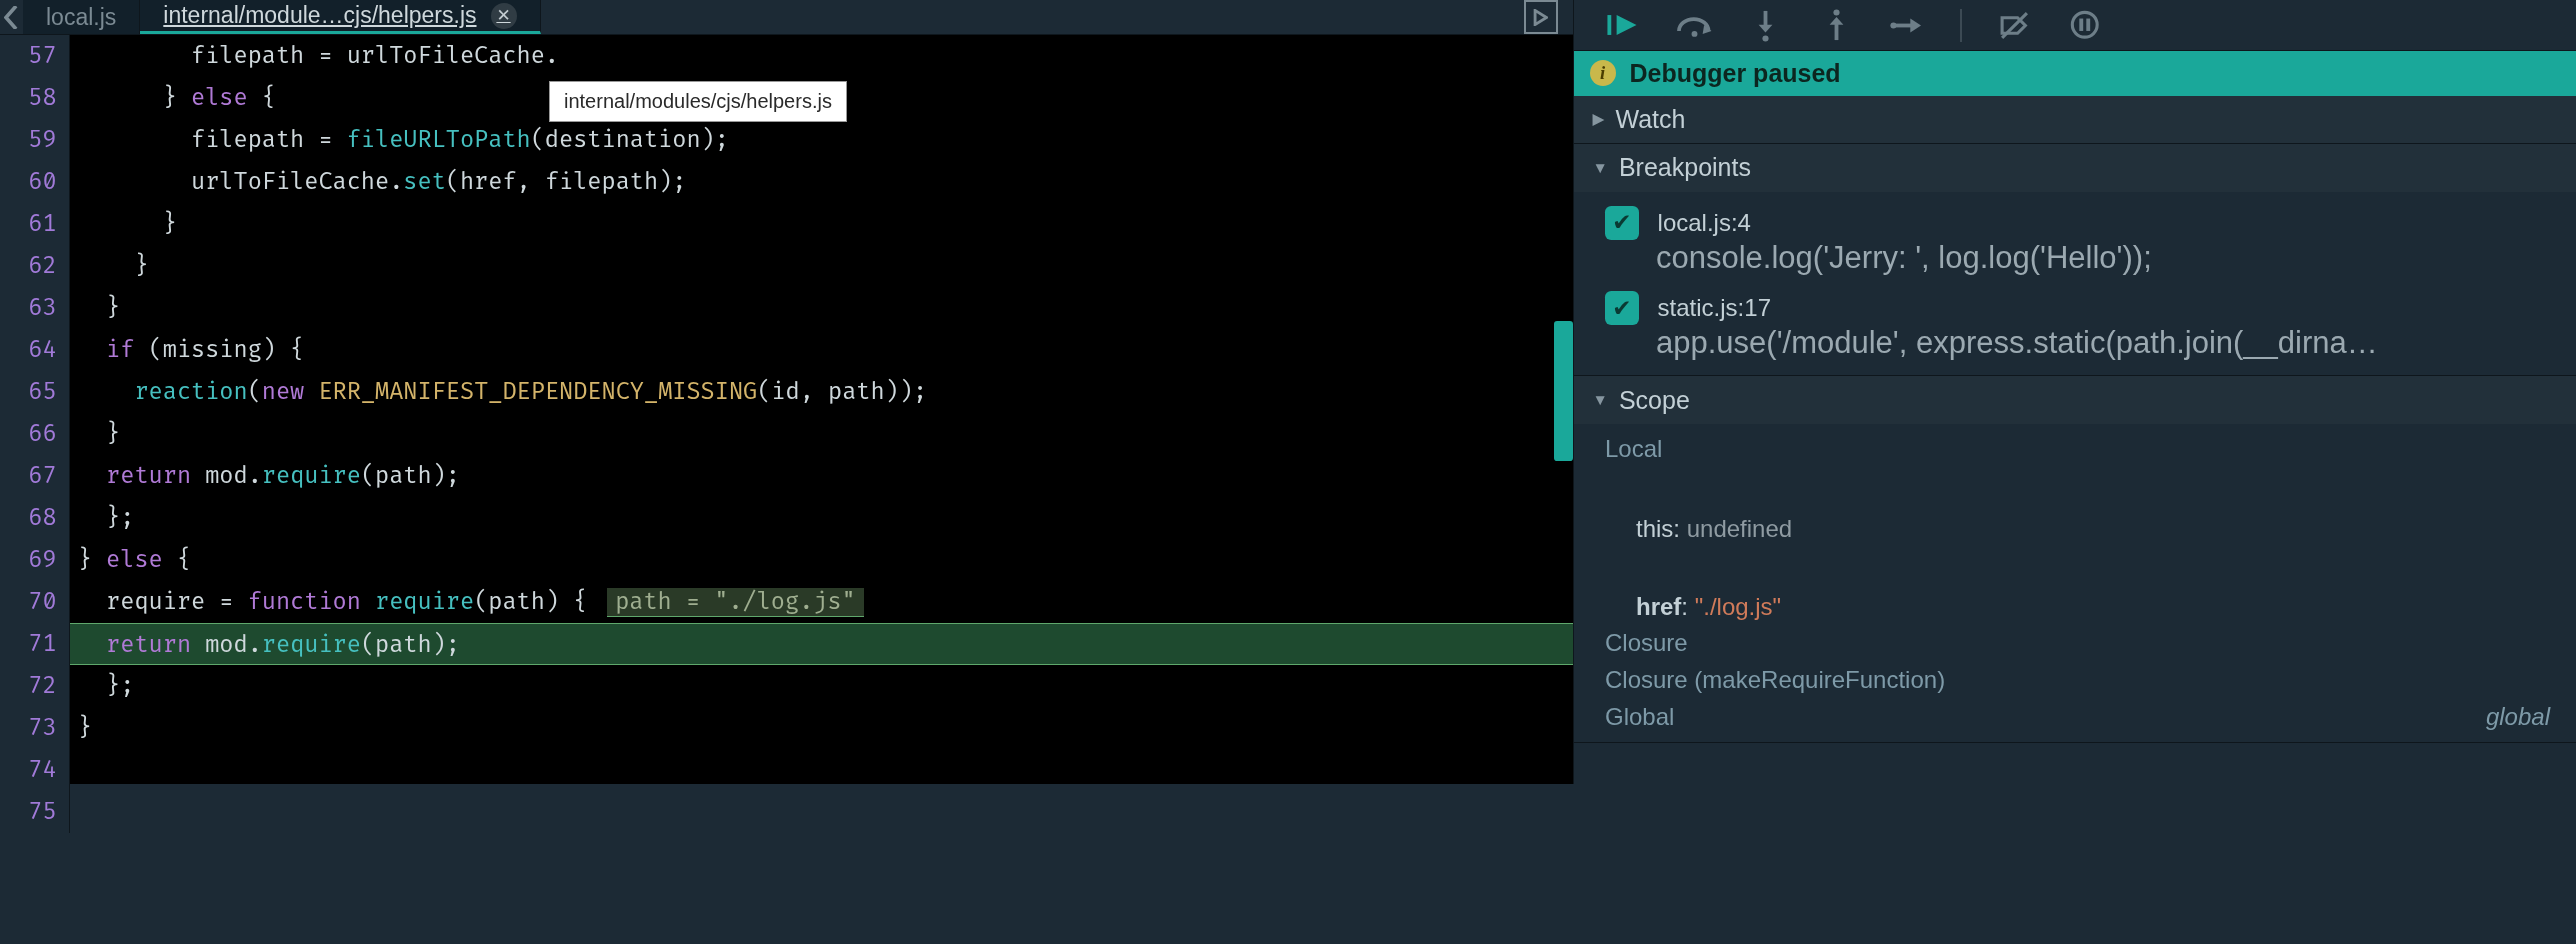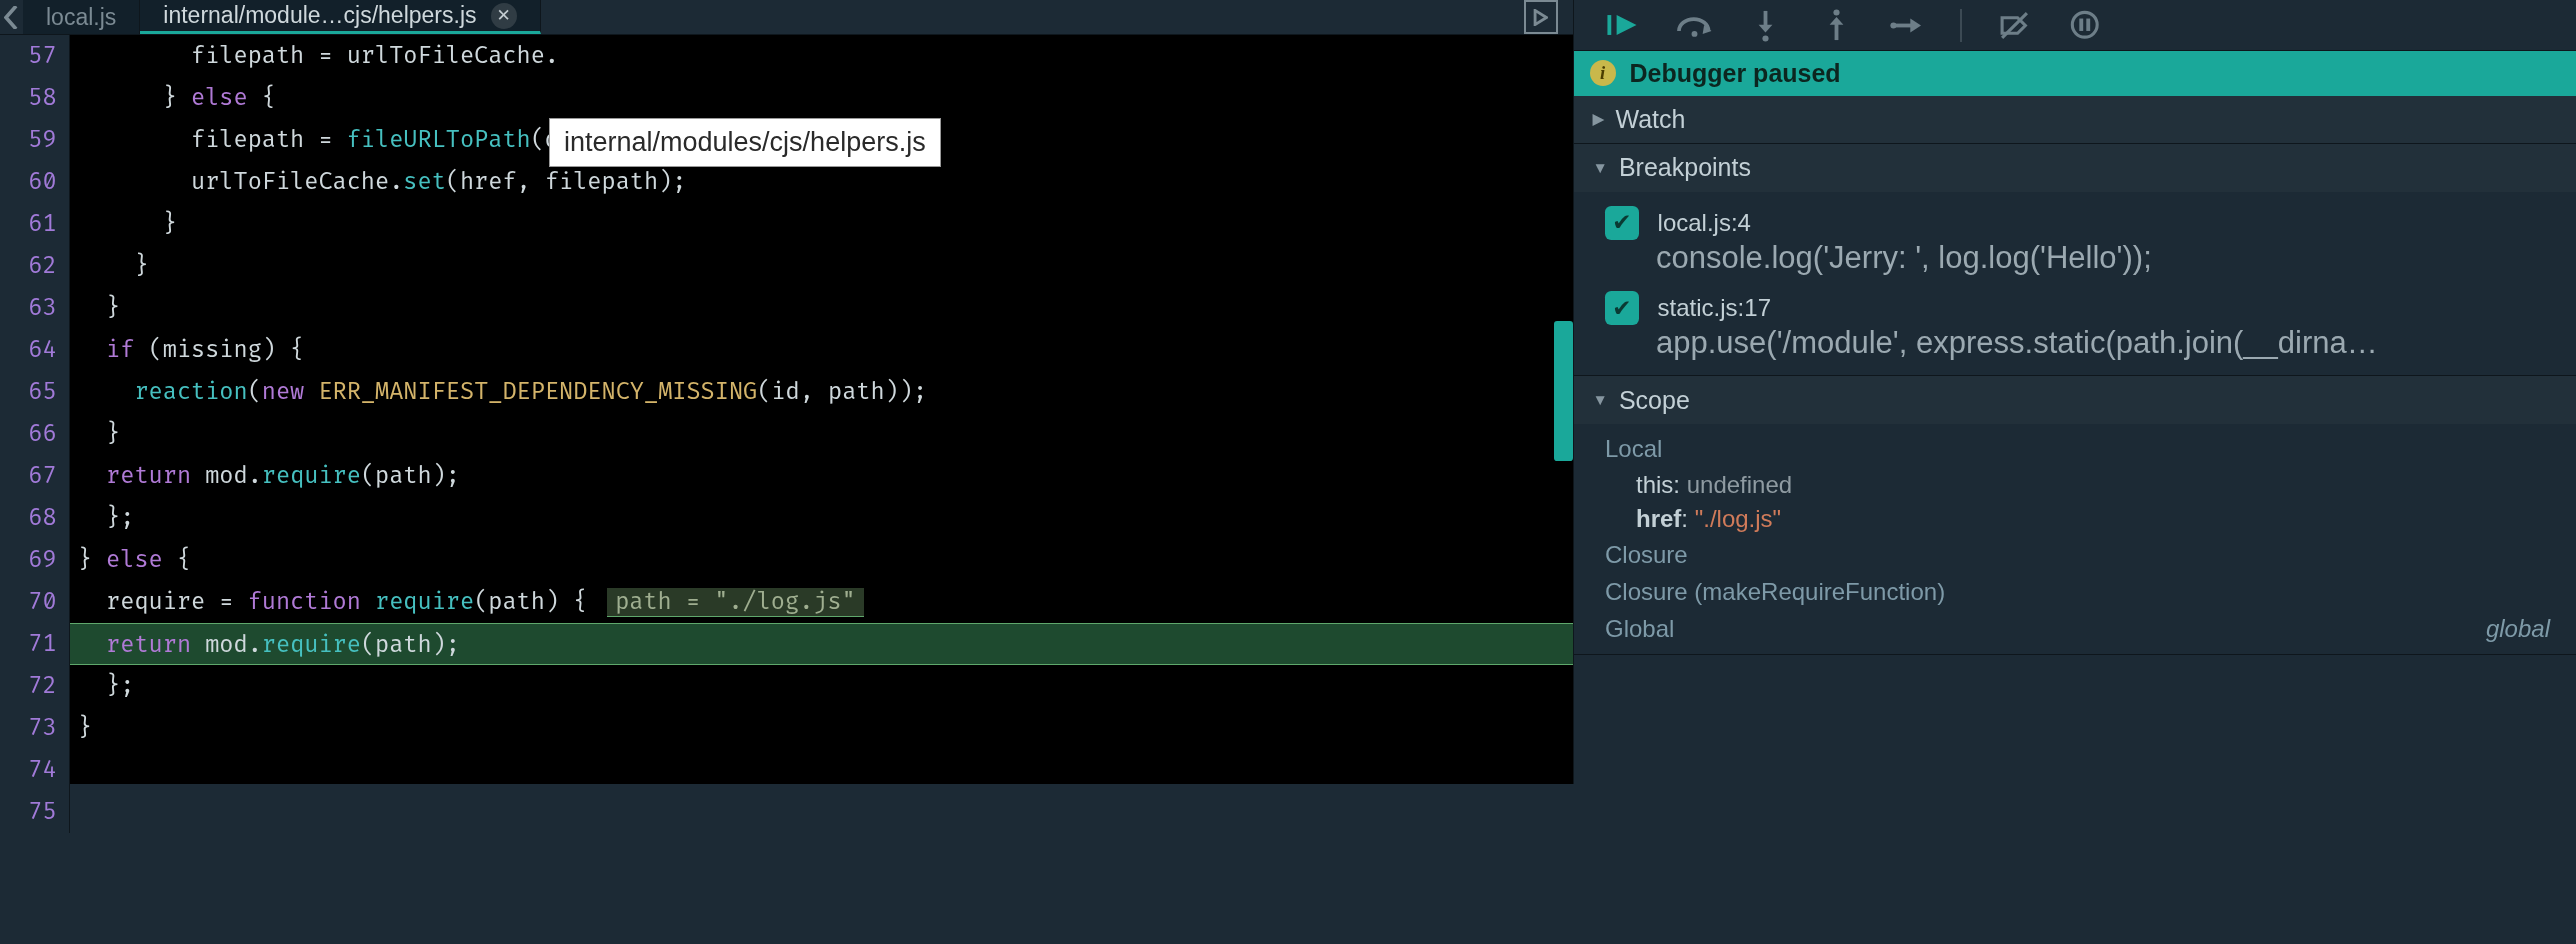--- a/index.html
+++ b/index.html
@@ -47,20 +47,21 @@
     color: #7b8a93;
     font-size: 23px;
     border-right: 0.8px solid #0e161c;
     cursor: pointer;
     position: relative;
   }
   .tab.active {
     background: #12202a;
     color: #cfd8dc;
     border-bottom: 3.1px solid #1aa89a;
+    text-decoration: underline;
   }
   .tab .closebtn {
     margin-left: 14px;
     width: 26px; height: 26px;
     display: inline-flex; align-items:center; justify-content:center;
     background: #303c44;
     border-radius: 50%;
     color: #c3ccd1;
     font-size: 17px;
   }
@@ -71,26 +72,25 @@
     border: 2.3px solid #7b8a93;
     color: #7b8a93;
     display: flex; align-items: center; justify-content: center;
   }
   .tooltip {
     position: absolute;
     top: 81px;
     left: 549px;
     background: #ffffff;
     color: #2a2a2a;
-    font-size: 27px;
+    font-size: 20px;
     padding: 7.8px 14px;
     border: 0.8px solid #999;
     z-index: 50;
     white-space: nowrap;
-    margin-top: 37px;
   }
 
   .code-area {
     flex: 1;
     display: flex;
     font-family: "Fira Code", "Consolas", monospace;
     font-size: 23px;
     line-height: 42px;
     position: relative;
   }
@@ -204,21 +204,21 @@
     background: #1aa89a;
     border-radius: 6.2px;
     display: inline-flex; align-items:center; justify-content:center;
     color: #0a3a33;
     font-size: 23px;
   }
   .bp-loc { color: #c3d0d6; font-size: 24px; }
   .bp-code { color: #9ba9b1; font-size: 31px; margin-left: 51px; white-space: nowrap; overflow: hidden; text-overflow: ellipsis; }
 
   .scope-group { color: #7e9aa8; font-size: 24px; padding: 4.7px 31px; }
-  .scope-var  { padding: 3.1px 31px 3.1px 62px; font-size: 24px; color: #c3d0d6; }
+  .scope-var  { padding: 3.1px 31px 3.1px 62px; font-size: 24px; color: #c3d0d6; margin-top: 44px; }
   .scope-var .vname { color: #c3d0d6; }
   .scope-var .vname.bold { font-weight: 700; }
   .scope-var .vval.undef { color: #8f9ba2; }
   .scope-var .vval.str   { color: #d07b5a; }
   .global-row { display:flex; justify-content: space-between; padding: 4.7px 26px 4.7px 31px; font-size: 24px; color: #7e9aa8; gap: 8px; }
   .global-row .rhs { color: #7e9aa8; font-style: italic; }
 
   svg { display: block; }
 </style>
 </head>

